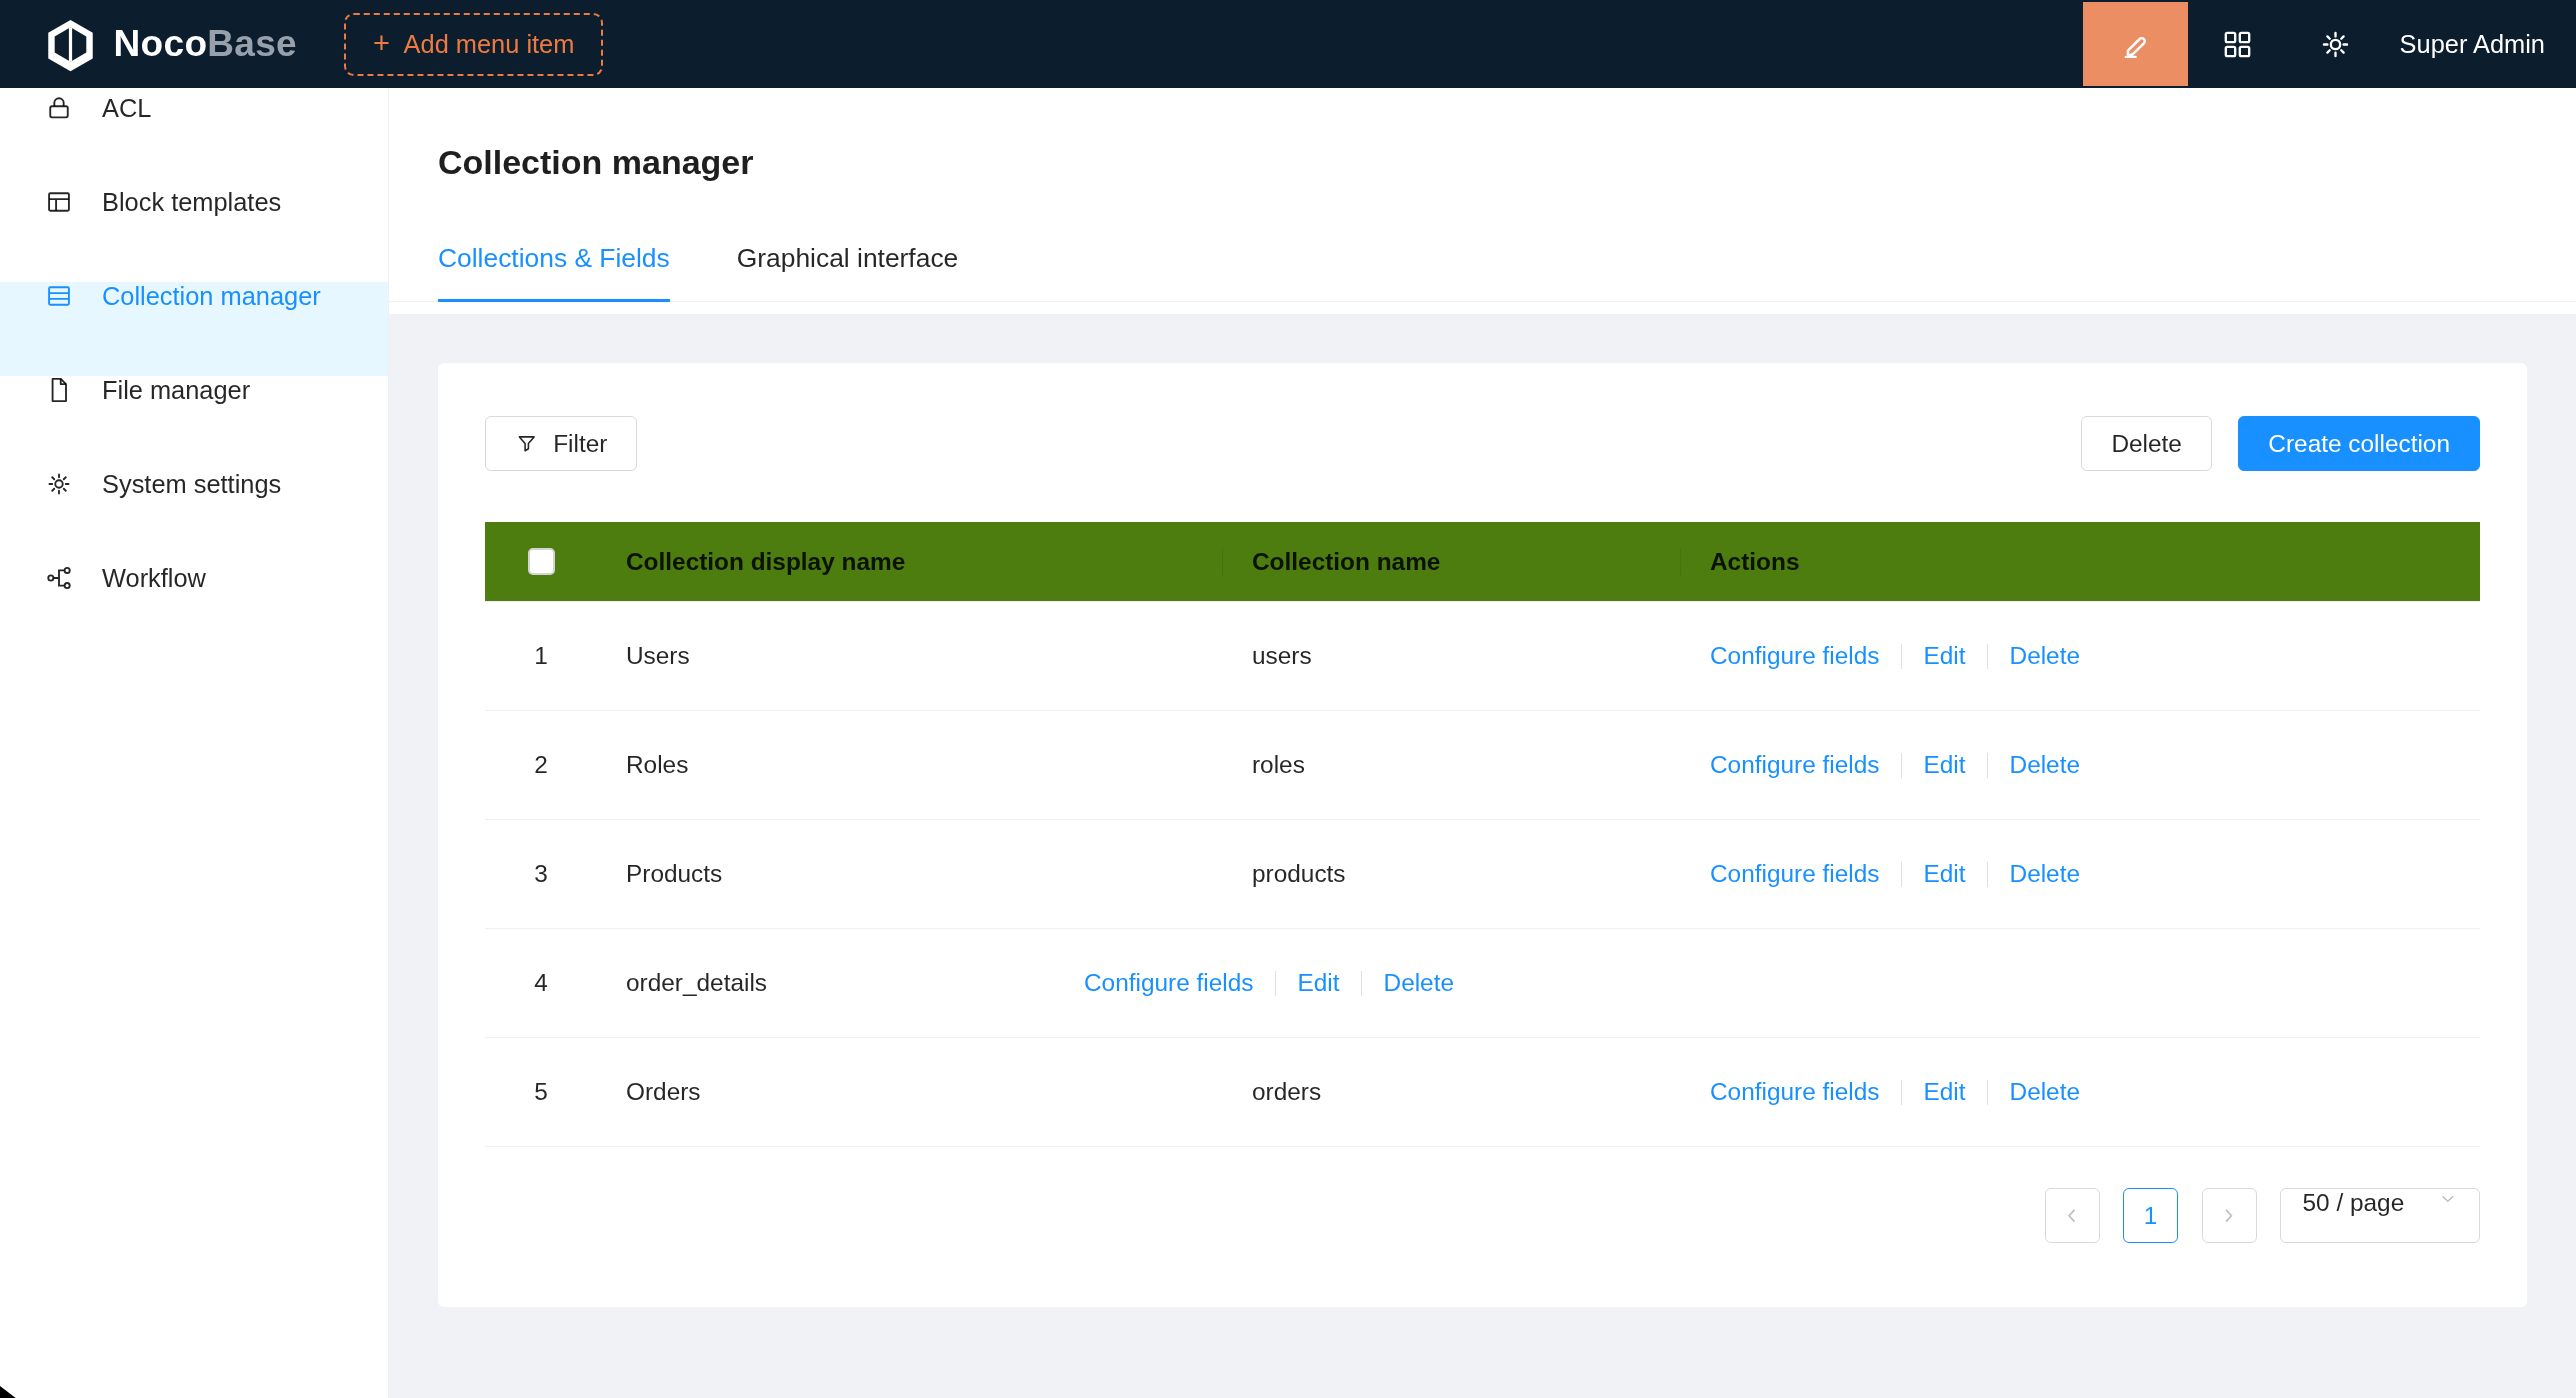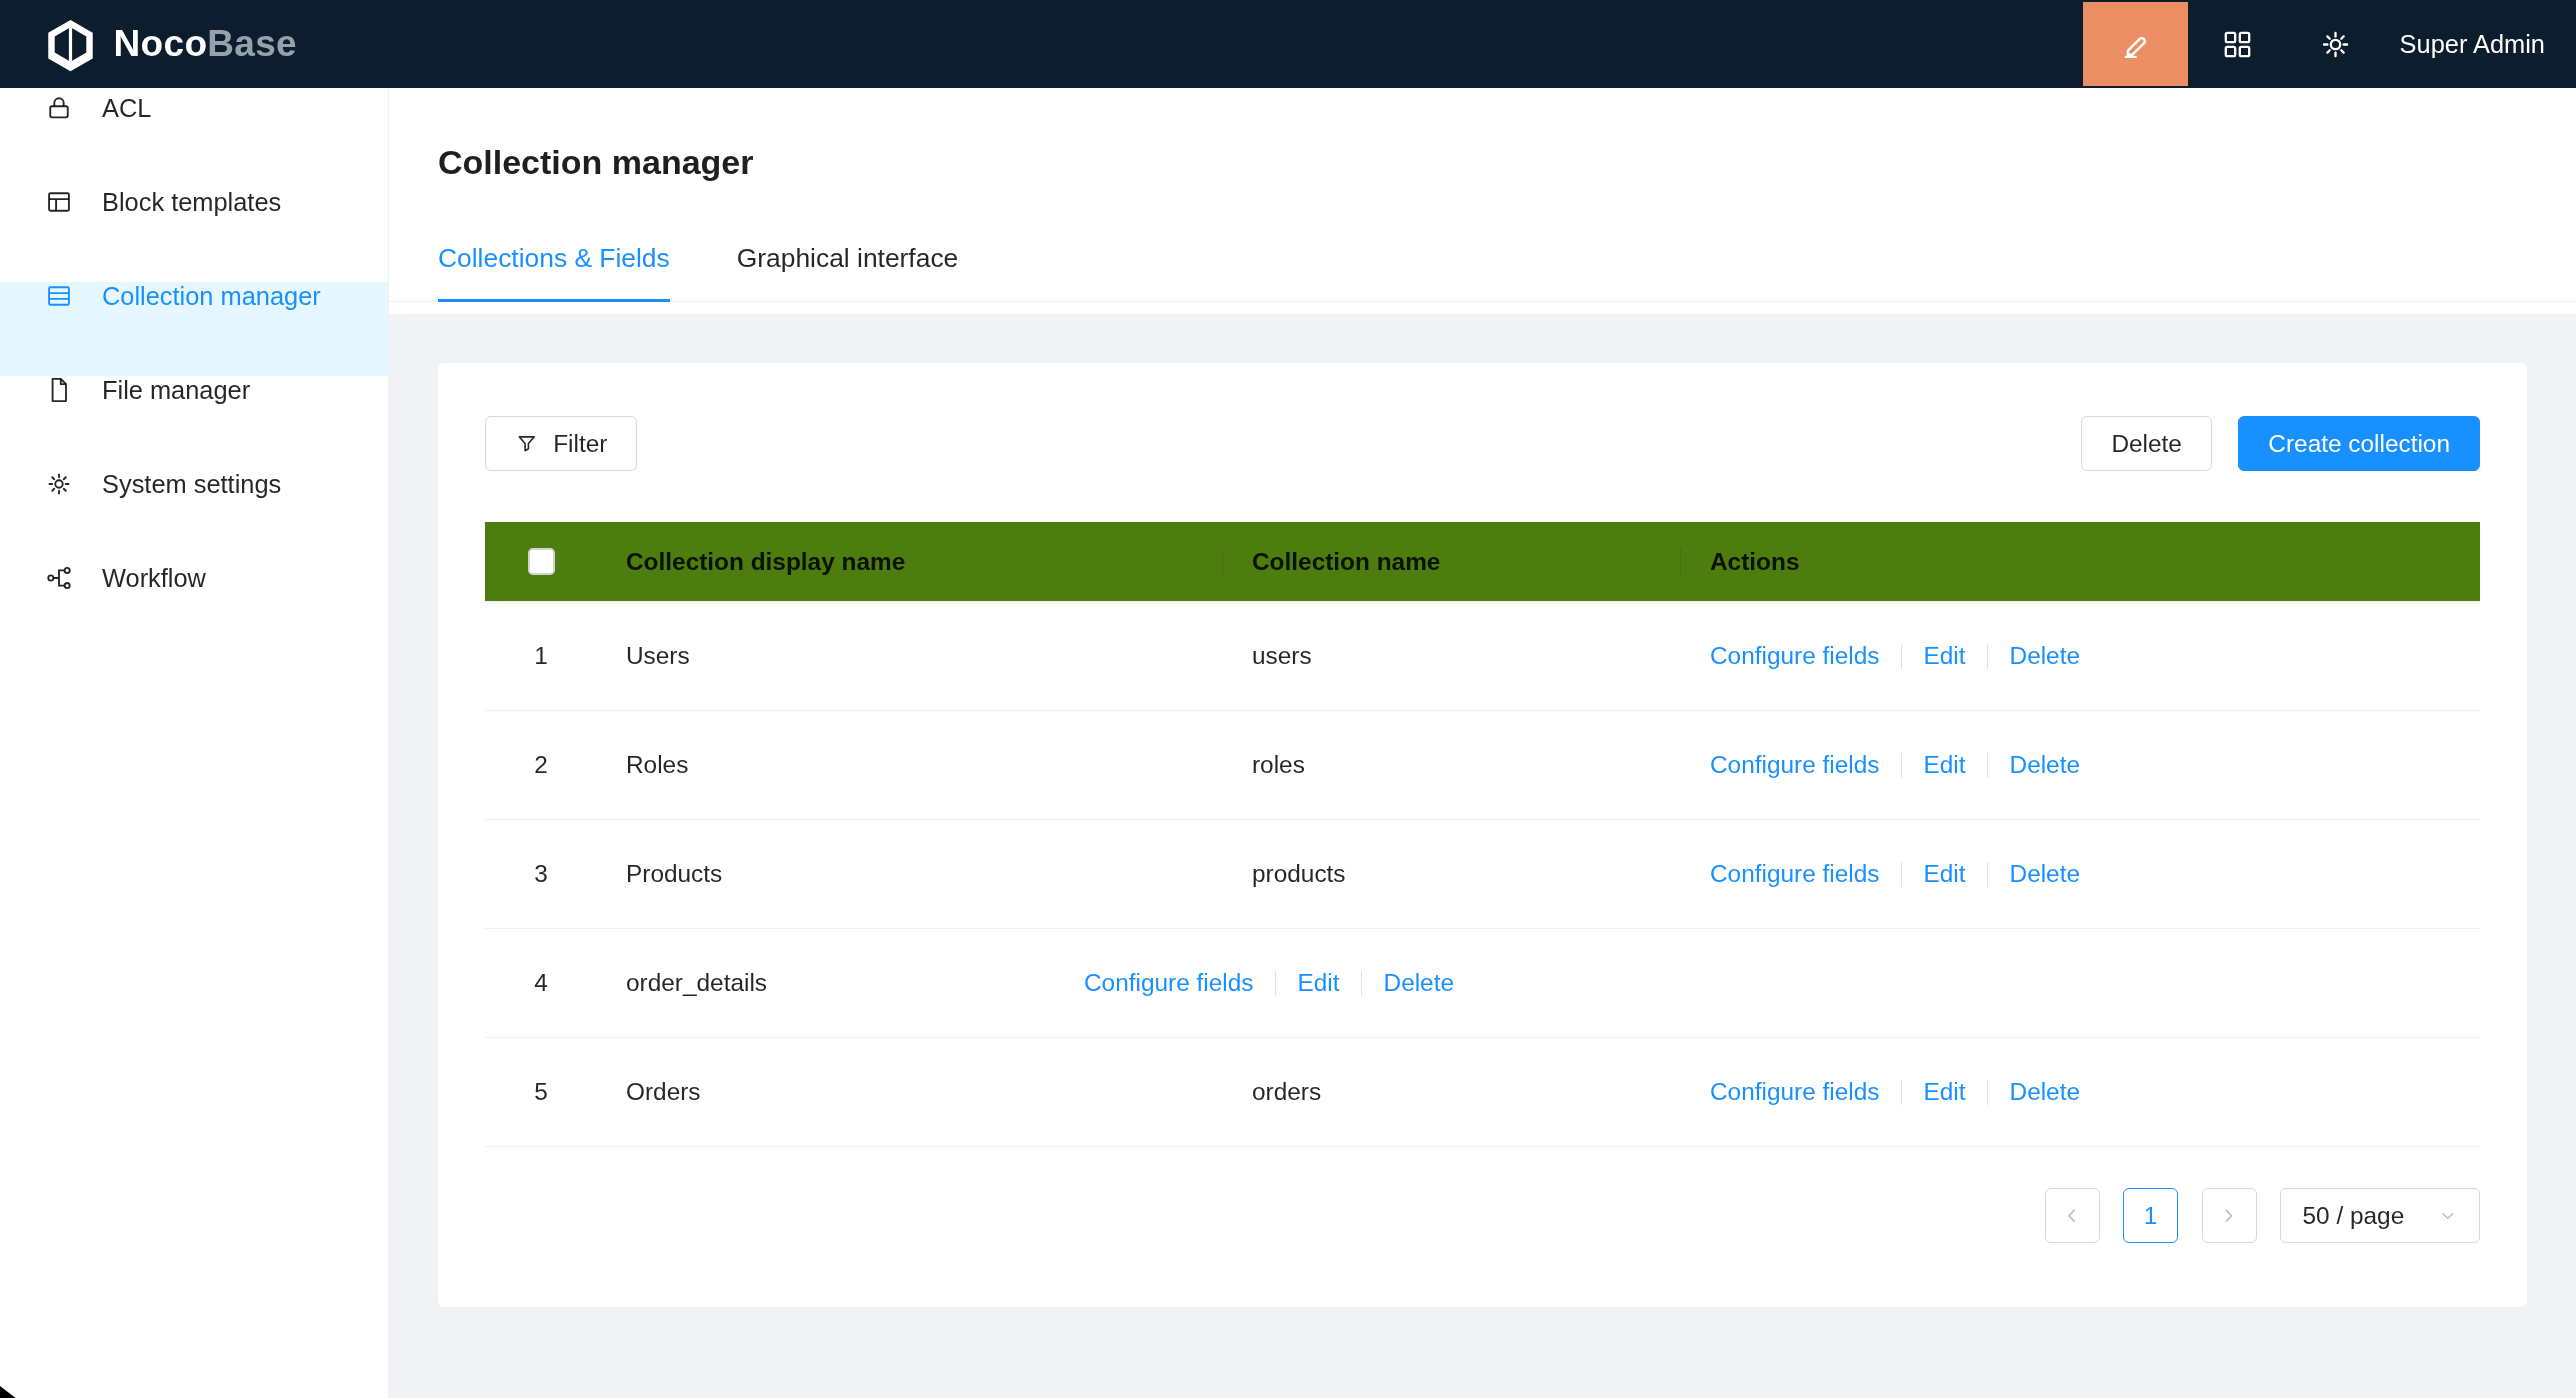--- a/index.html
+++ b/index.html
@@ -92,21 +92,21 @@
   .pagination { display:flex; justify-content:flex-end; align-items:center; gap:23.5px; margin-top:41px; }
   .pg-btn {
     min-width:55px; height:55px; border:1px solid #d9d9d9; border-radius:5.9px; background:#fff;
     display:flex; align-items:center; justify-content:center; font-size:24.4px; cursor:pointer;
   }
   .pg-btn svg { width:21.5px; height:21.5px; }
   .pg-btn.disabled { color:rgba(0,0,0,.25); cursor:default; }
   .pg-btn.current { border-color:var(--primary,#1890FF); color:var(--primary,#1890FF); }
   .pg-select {
     height:55px; min-width:200px; border:1px solid #d9d9d9; border-radius:5.9px; background:#fff;
-    display:flex; align-items:center; justify-content:space-between; gap:17.6px;
+    display:flex; align-items:flex-start; justify-content:space-between; gap:17.6px;
     padding:0 21.5px; font-size:24.4px; cursor:pointer; white-space:nowrap;
   }
   .pg-select svg { width:19.6px; height:19.6px; }
 
   .corner-artifact {
     position:absolute; left:0; bottom:0; width:0; height:0;
     border-bottom:13.7px solid #000; border-right:17.6px solid transparent;
   }
 </style>
 </head>
@@ -116,20 +116,24 @@
   <div class="brand">
     <span class="brand-logo">
       <svg viewBox="0 0 24 24" fill="#ffffff">
           <path fill-rule="evenodd" d="M12 1.3 21.7 6.9v11.2L12 23.7 2.3 18.1V6.9L12 1.3zm0 3.2L5.1 8.5v7l6.9 4 6.9-4v-7L12 4.5z"></path>
           <path d="M12 4.5v15" stroke="#ffffff" stroke-width="1.4"></path>
         </svg>
     </span>
     <span class="brand-name"><span>Noco</span><span class="light">Base</span></span>
   </div>
 
+  <div class="add-menu">
+    <span class="plus-glyph"></span>
+    <span>Add menu item</span>
+  </div>
 
   <div class="header-right">
     <div class="icon-btn accent-active">
       <span>
         <svg viewBox="0 0 24 24" fill="none" stroke="#ffffff" stroke-width="1.8" stroke-linecap="round" stroke-linejoin="round" width="33" height="33">
             <path d="M5 21h7"></path>
             <path d="M6.5 16.5 15 8a2.1 2.1 0 0 1 3 0l.1.1a2.1 2.1 0 0 1 0 3l-8.6 8.4H6.5v-3z"></path>
           </svg>
       </span>
     </div>

